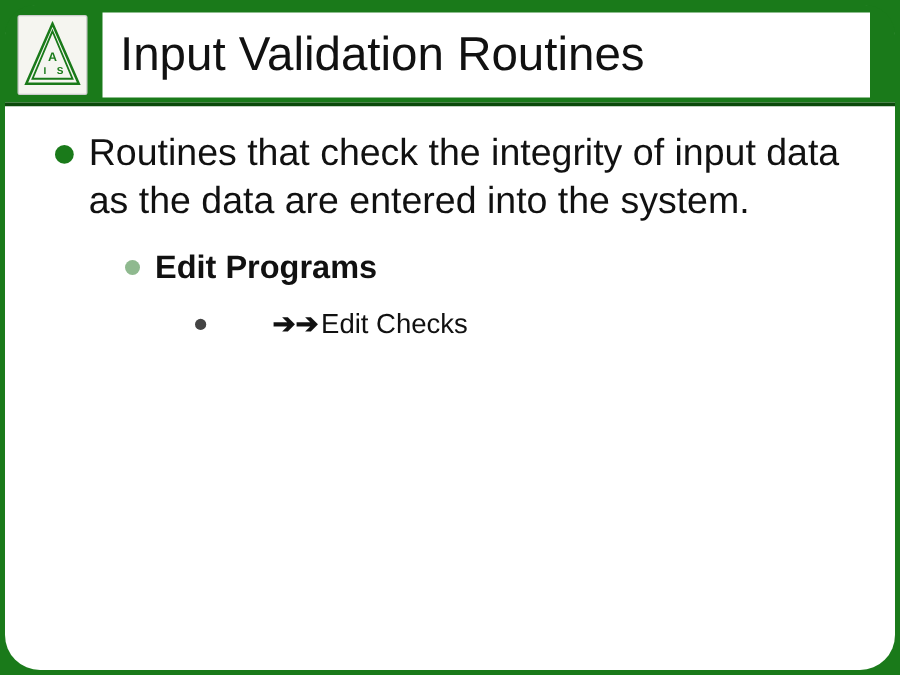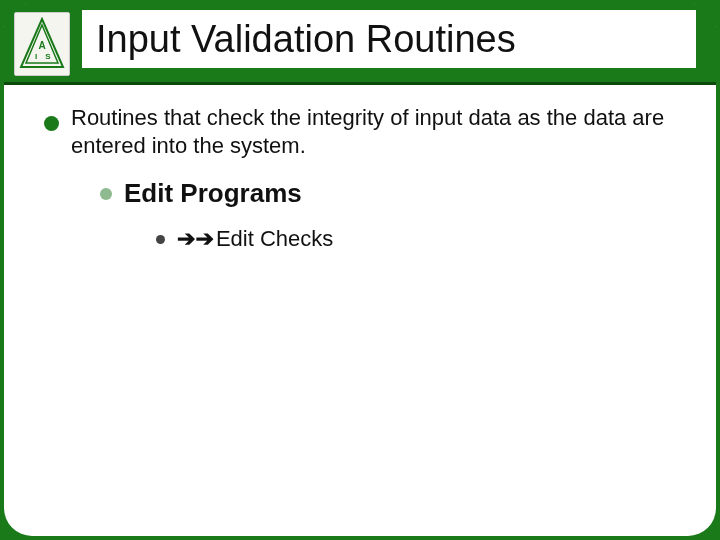--- a/index.html
+++ b/index.html
@@ -50,40 +50,40 @@
     display: flex;
     align-items: center;
     justify-content: center;
   }
   .logo svg { width: 46px; height: 54px; }
   .title {
     position: absolute;
     top: 6px;
     left: 78px;
     right: 20px;
-    height: 58px;
+    height: 68px;
     background: #ffffff;
     display: flex;
     align-items: center;
     padding-left: 14px;
     font-size: 38px;
     color: #111;
     font-weight: 400;
   }
   .content {
     position: absolute;
     top: 100px;
     left: 40px;
     right: 30px;
     bottom: 20px;
   }
   .lvl1 {
     display: flex;
     align-items: flex-start;
-    font-size: 22px;
+    font-size: 30px;
     color: #111;
     line-height: 1.25;
     margin-bottom: 18px;
   }
   .lvl1 .bullet {
     width: 15px;
     height: 15px;
     border-radius: 50%;
     background: #1a7a1a;
     flex: 0 0 auto;
@@ -109,20 +109,21 @@
     margin-top: 11px;
     margin-right: 12px;
   }
   .lvl3 {
     display: flex;
     align-items: flex-start;
     font-size: 22px;
     color: #111;
     margin-left: 112px;
     line-height: 1.3;
+    gap: 41px;
   }
   .lvl3 .bullet {
     width: 9px;
     height: 9px;
     border-radius: 50%;
     background: #444;
     flex: 0 0 auto;
     margin-top: 10px;
     margin-right: 12px;
   }

